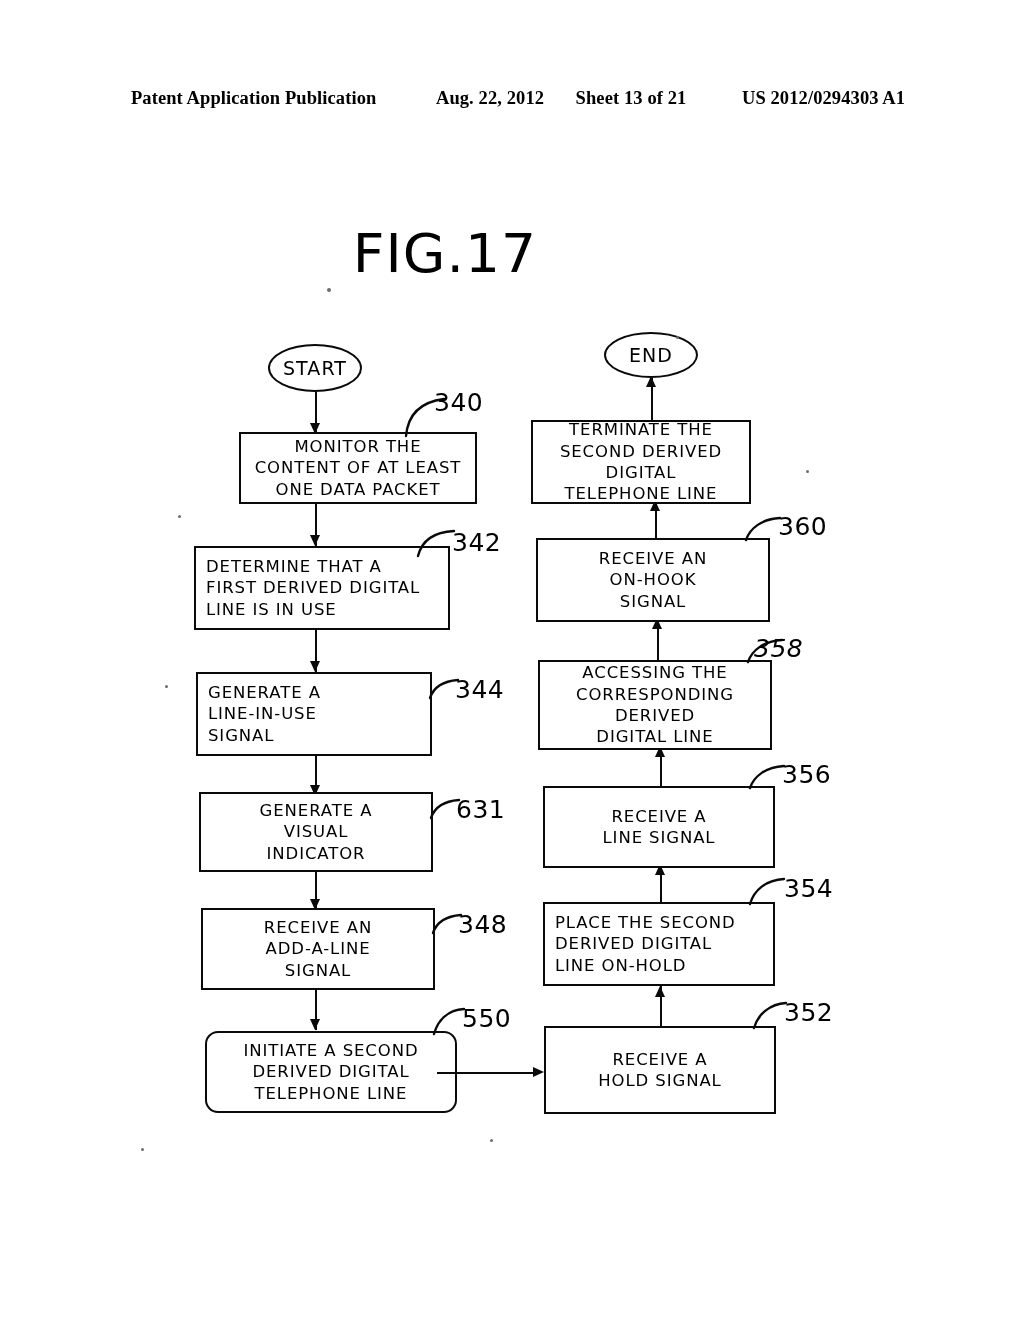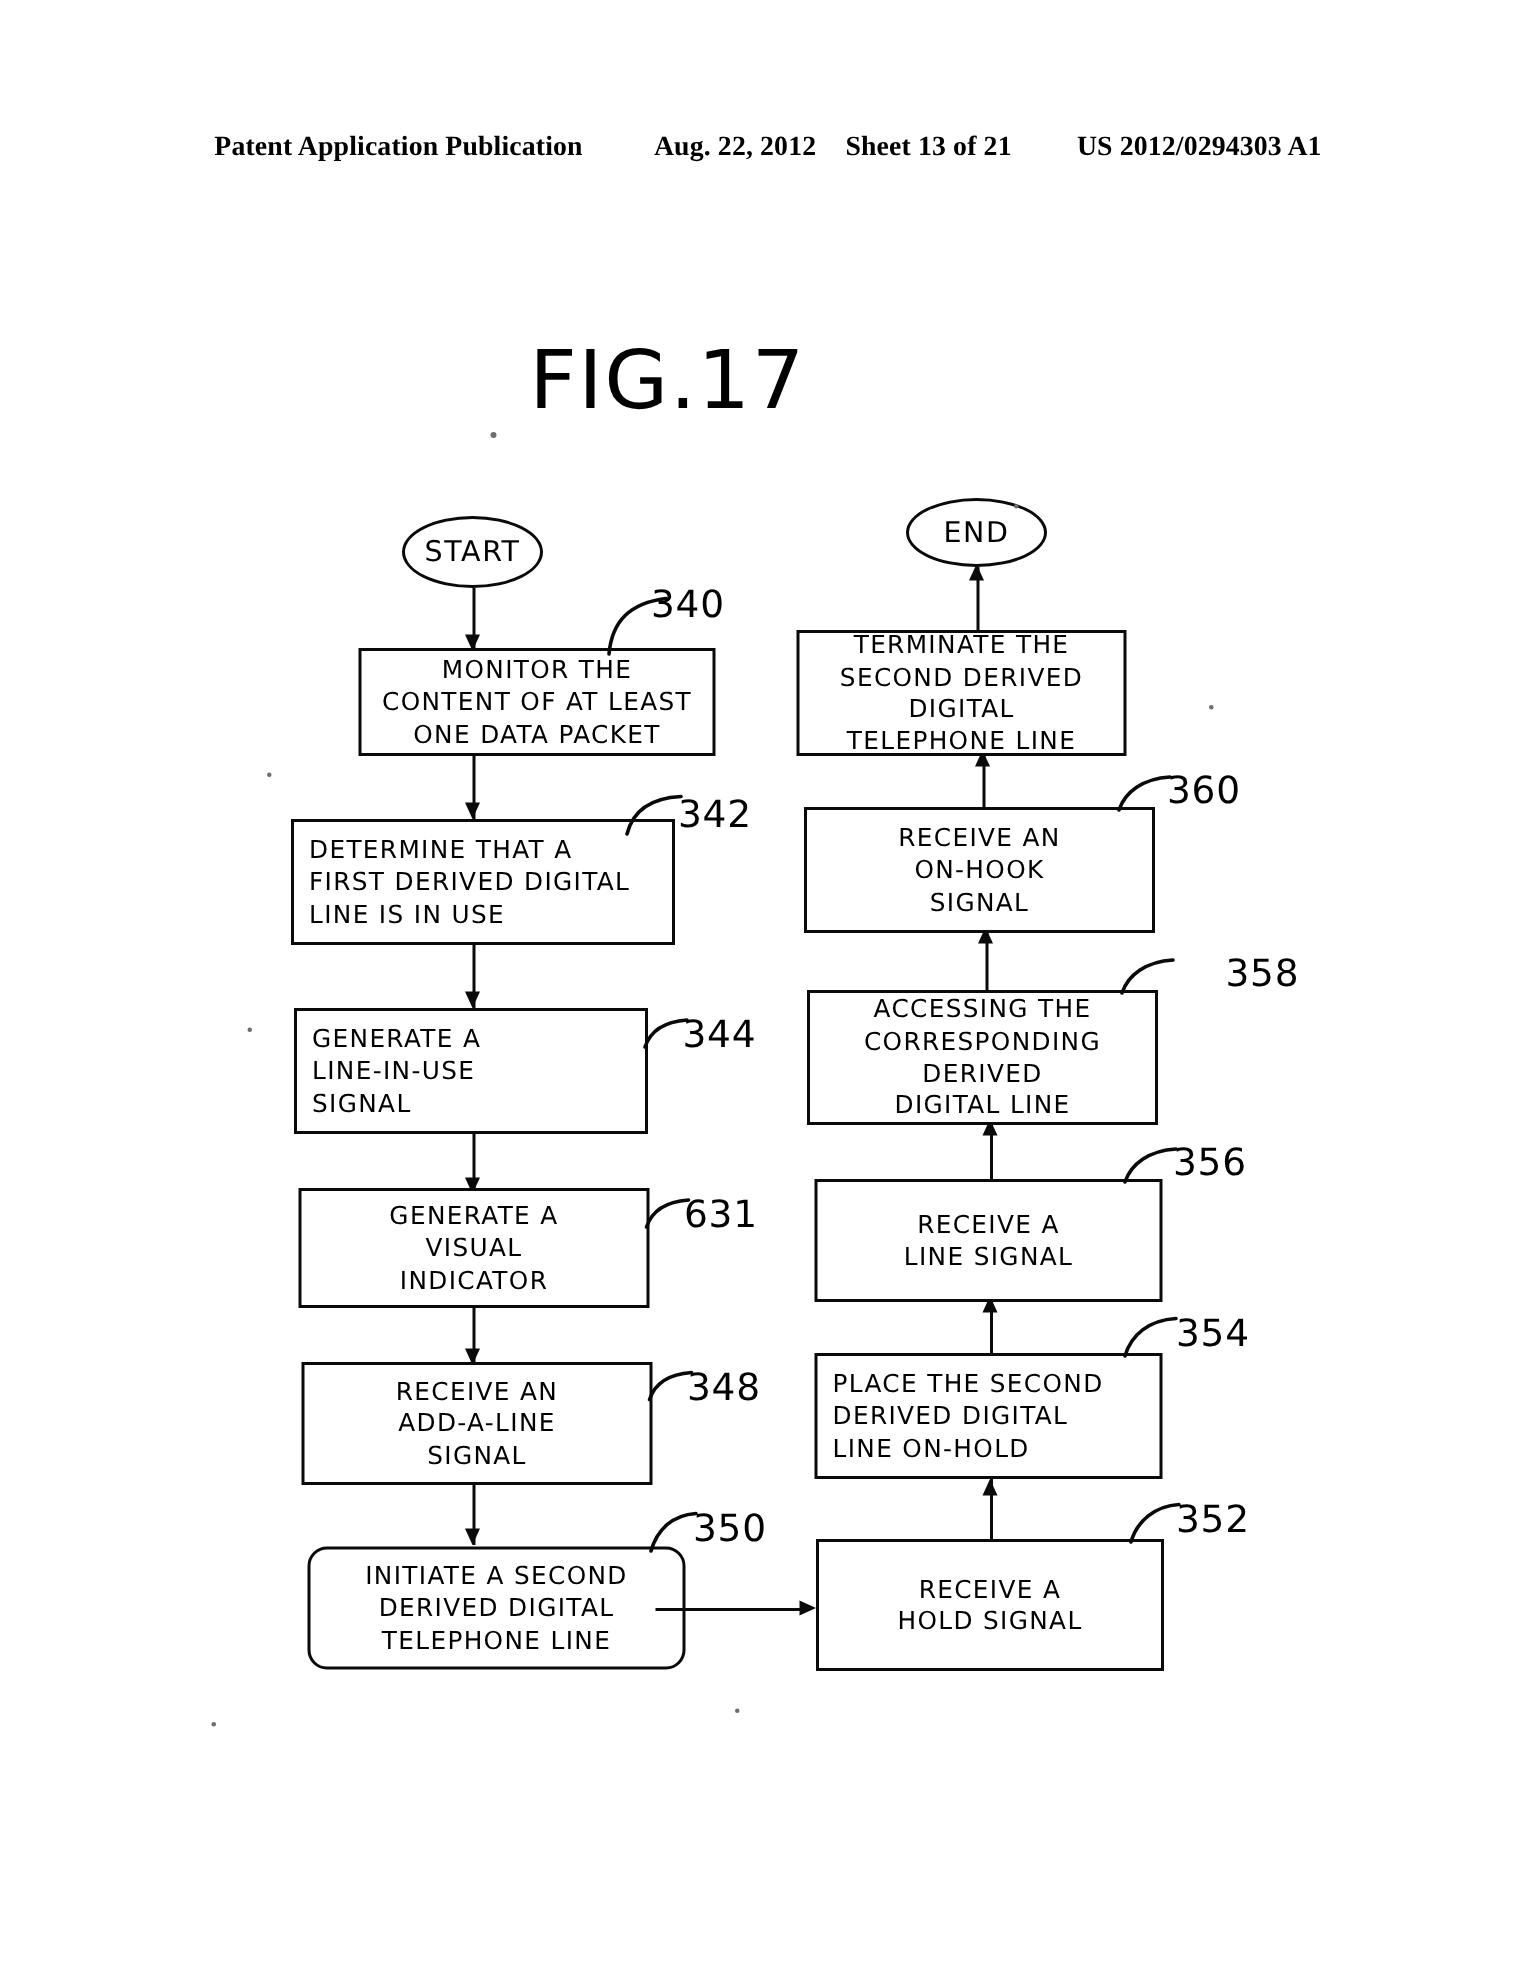--- a/index.html
+++ b/index.html
@@ -22,21 +22,21 @@
     top: 88px;
     left: 0;
     width: 1024px;
     text-align: center;
     font-family: "Liberation Serif", serif;
     font-weight: bold;
     font-size: 18.5px;
     letter-spacing: 0.1px;
     white-space: nowrap;
   }
-  #page-header .seg { display: inline-block; vertical-align: baseline; }
+  #page-header .seg { display: inline-block; vertical-align: baseline; margin-left: 12px; }
   #page-header .gap-lg { display: inline-block; width: 34px; }
   #page-header .gap-md { display: inline-block; width: 10px; }
   #page-header .gap-xl { display: inline-block; width: 38px; }
 
   
   #figure-title {
     position: absolute;
     top: 222px;
     left: 330px;
     width: 230px;
@@ -217,21 +217,21 @@
 <div class="arrow-down" style="left:310px; top:1019px;"></div>
 
 <div class="node-box center" style="left:205px; top:1031px; width:252px; height:82px;border-radius:13px;">
   <span class="ln">INITIATE A SECOND</span>
   <span class="ln">DERIVED  DIGITAL</span>
   <span class="ln">TELEPHONE  LINE</span>
 </div>
 <svg class="leader" style="left:432px; top:1006px;" width="34" height="32" viewBox="0 0 34 32">
   <path d="M2 28 C 6 14, 16 4, 32 3" fill="none" stroke="#0a0a0a" stroke-width="2.4" stroke-linecap="round"></path>
 </svg>
-<div class="ref-num" style="left:462px; top:1004px;">350</div>
+<div class="ref-num" style="left:462px; top:1004px;">550</div>
 
 <div class="hline" style="left:437px; top:1072px; width:98px;"></div>
 <div class="arrow-right" style="left:533px; top:1067px;"></div>
 
 <div class="node-box center" style="left:544px; top:1026px; width:232px; height:88px;">
   <span class="ln">RECEIVE  A</span>
   <span class="ln">HOLD SIGNAL</span>
 </div>
 <svg class="leader" style="left:752px; top:1000px;" width="36" height="32" viewBox="0 0 36 32">
   <path d="M2 28 C 6 14, 18 4, 34 3" fill="none" stroke="#0a0a0a" stroke-width="2.4" stroke-linecap="round"></path>
@@ -268,21 +268,21 @@
 
 <div class="node-box center" style="left:538px; top:660px; width:234px; height:90px;">
   <span class="ln">ACCESSING   THE</span>
   <span class="ln">CORRESPONDING</span>
   <span class="ln">DERIVED</span>
   <span class="ln">DIGITAL LINE</span>
 </div>
 <svg class="leader" style="left:746px; top:638px;" width="38" height="28" viewBox="0 0 38 28">
   <path d="M2 24 C 6 12, 18 3, 36 2" fill="none" stroke="#0a0a0a" stroke-width="2.4" stroke-linecap="round"></path>
 </svg>
-<div class="ref-num" style="left:817px; top:634px;">358</div>
+<div class="ref-num" style="left:754px; top:634px;font-style:italic;">358</div>
 
 <div class="vline" style="left:657px; top:620px; height:42px;"></div>
 <div class="arrow-up" style="left:652px; top:618px;"></div>
 
 <div class="node-box center" style="left:536px; top:538px; width:234px; height:84px;">
   <span class="ln">RECEIVE AN</span>
   <span class="ln">ON-HOOK</span>
   <span class="ln">SIGNAL</span>
 </div>
 <svg class="leader" style="left:744px; top:516px;" width="38" height="28" viewBox="0 0 38 28">

